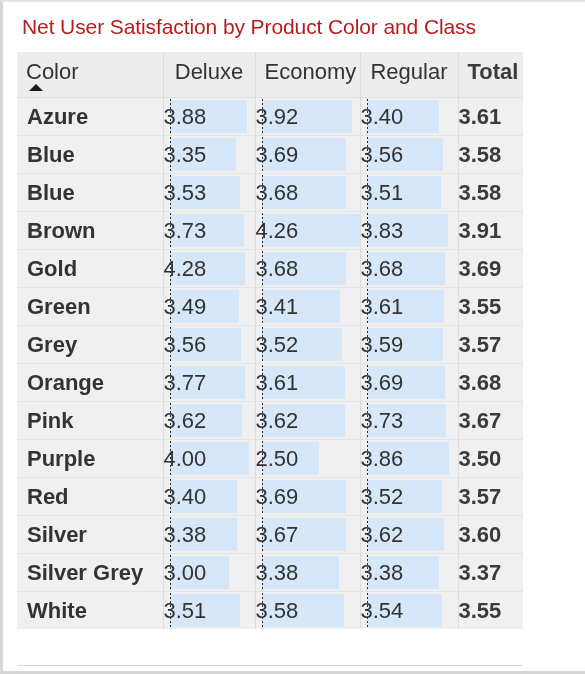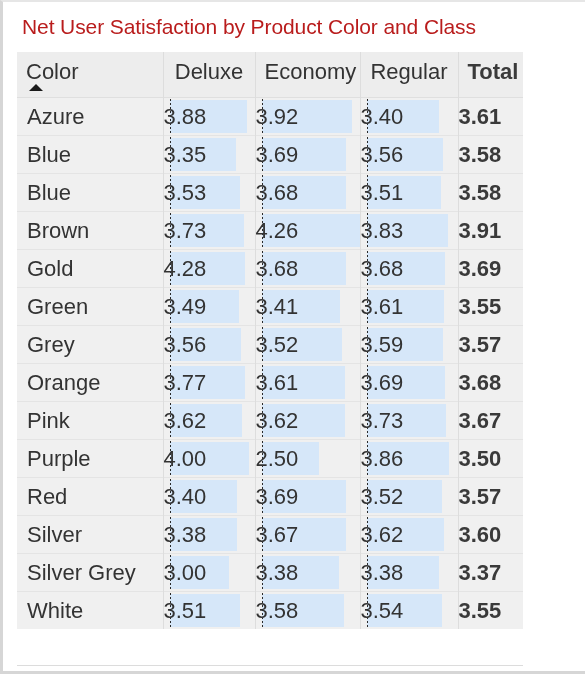--- a/index.html
+++ b/index.html
@@ -103,20 +103,21 @@
   #matrix tbody td.last { border-right: none; }
   #matrix tbody tr:first-child td { border-top: 1px solid #dfdfdf; }
 
   .cell-label {
     display: block;
     padding-left: 10px;
     text-align: left;
     white-space: nowrap;
     position: relative;
     z-index: 2;
+    font-weight: bold;
   }
   .cell-value {
     display: block;
     padding-right: 10px;
     text-align: left;
     white-space: nowrap;
     position: relative;
     z-index: 2;
   }
   td.total-cell .cell-value { font-weight: bold; color: #3a3a3a; }

